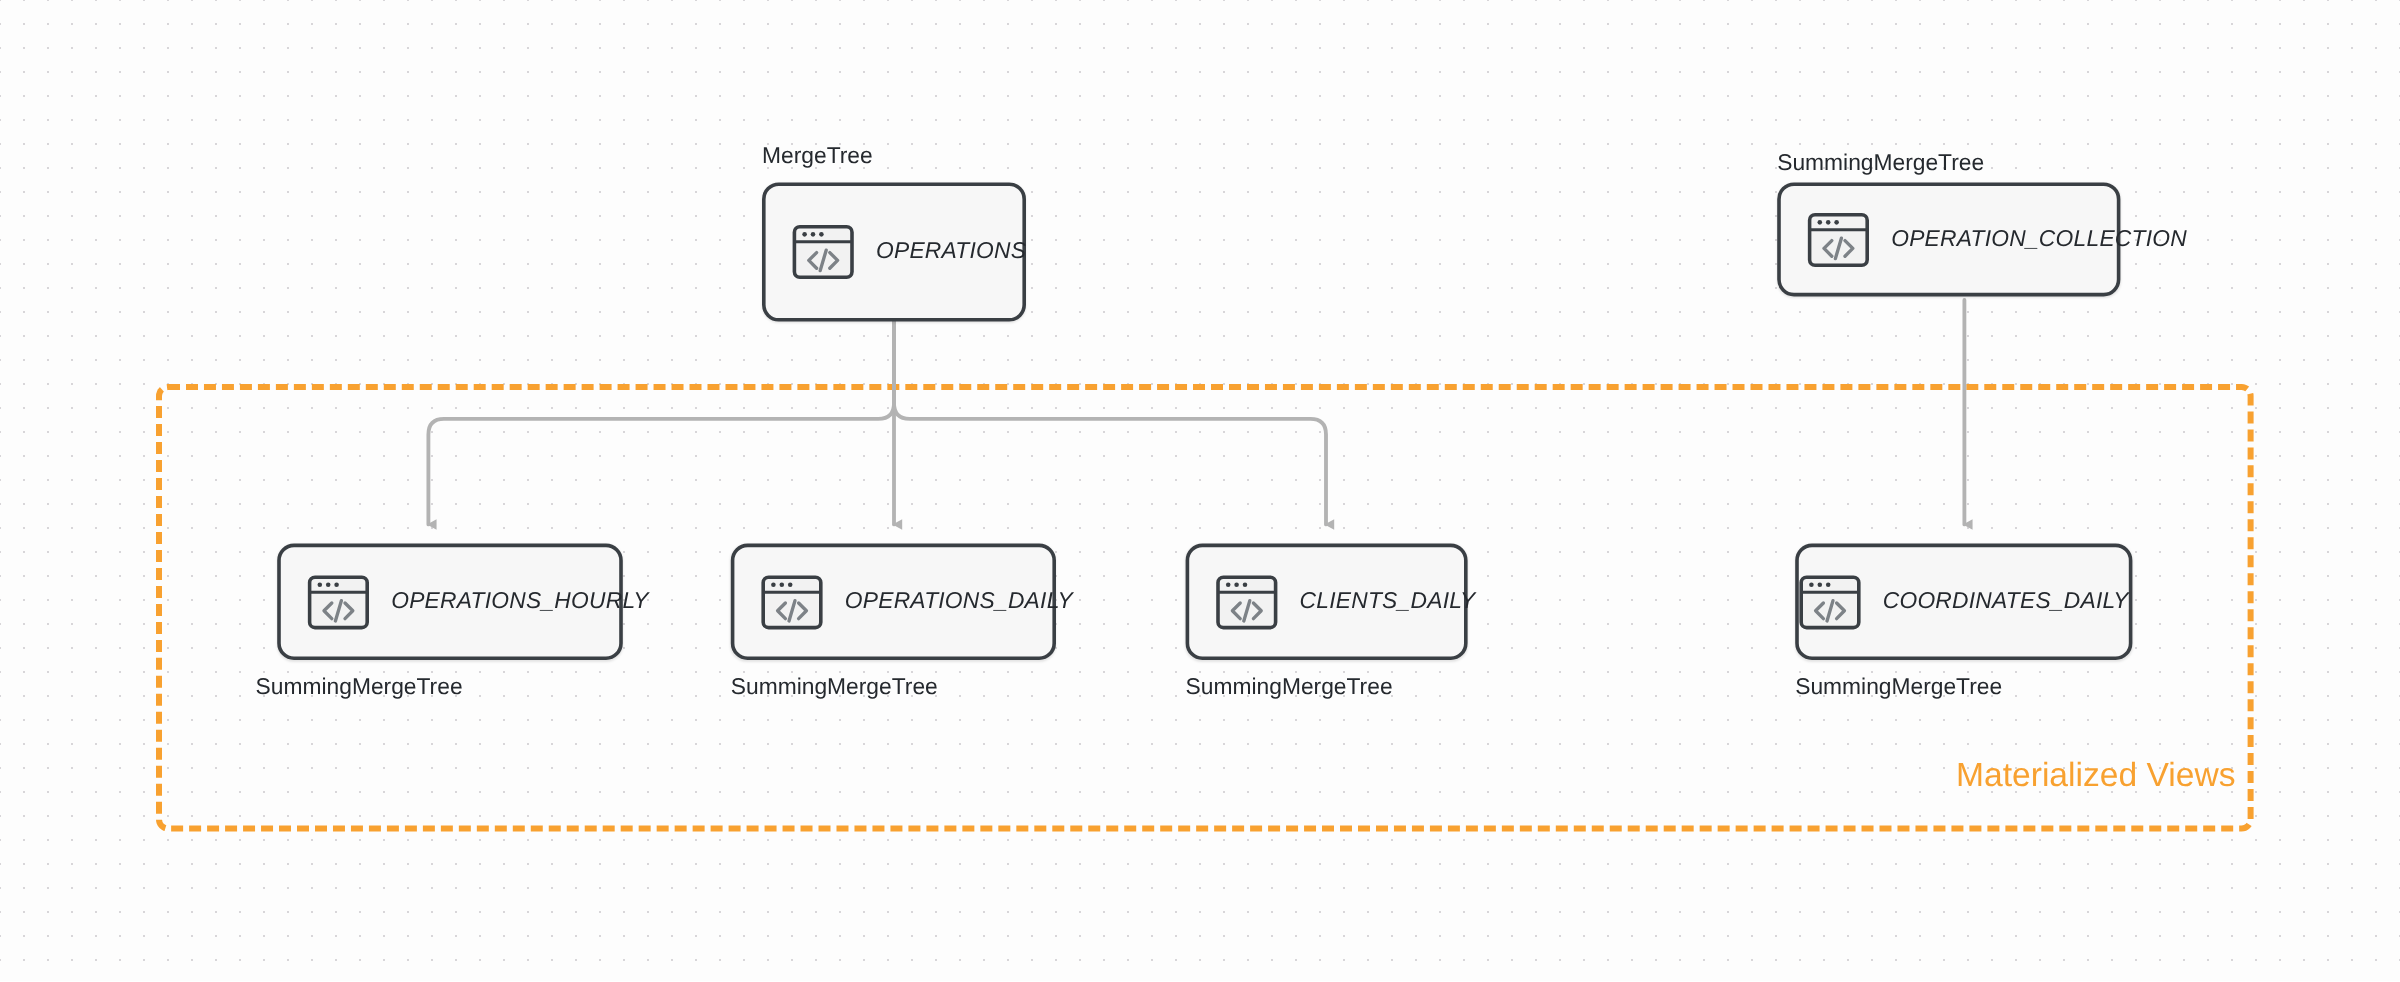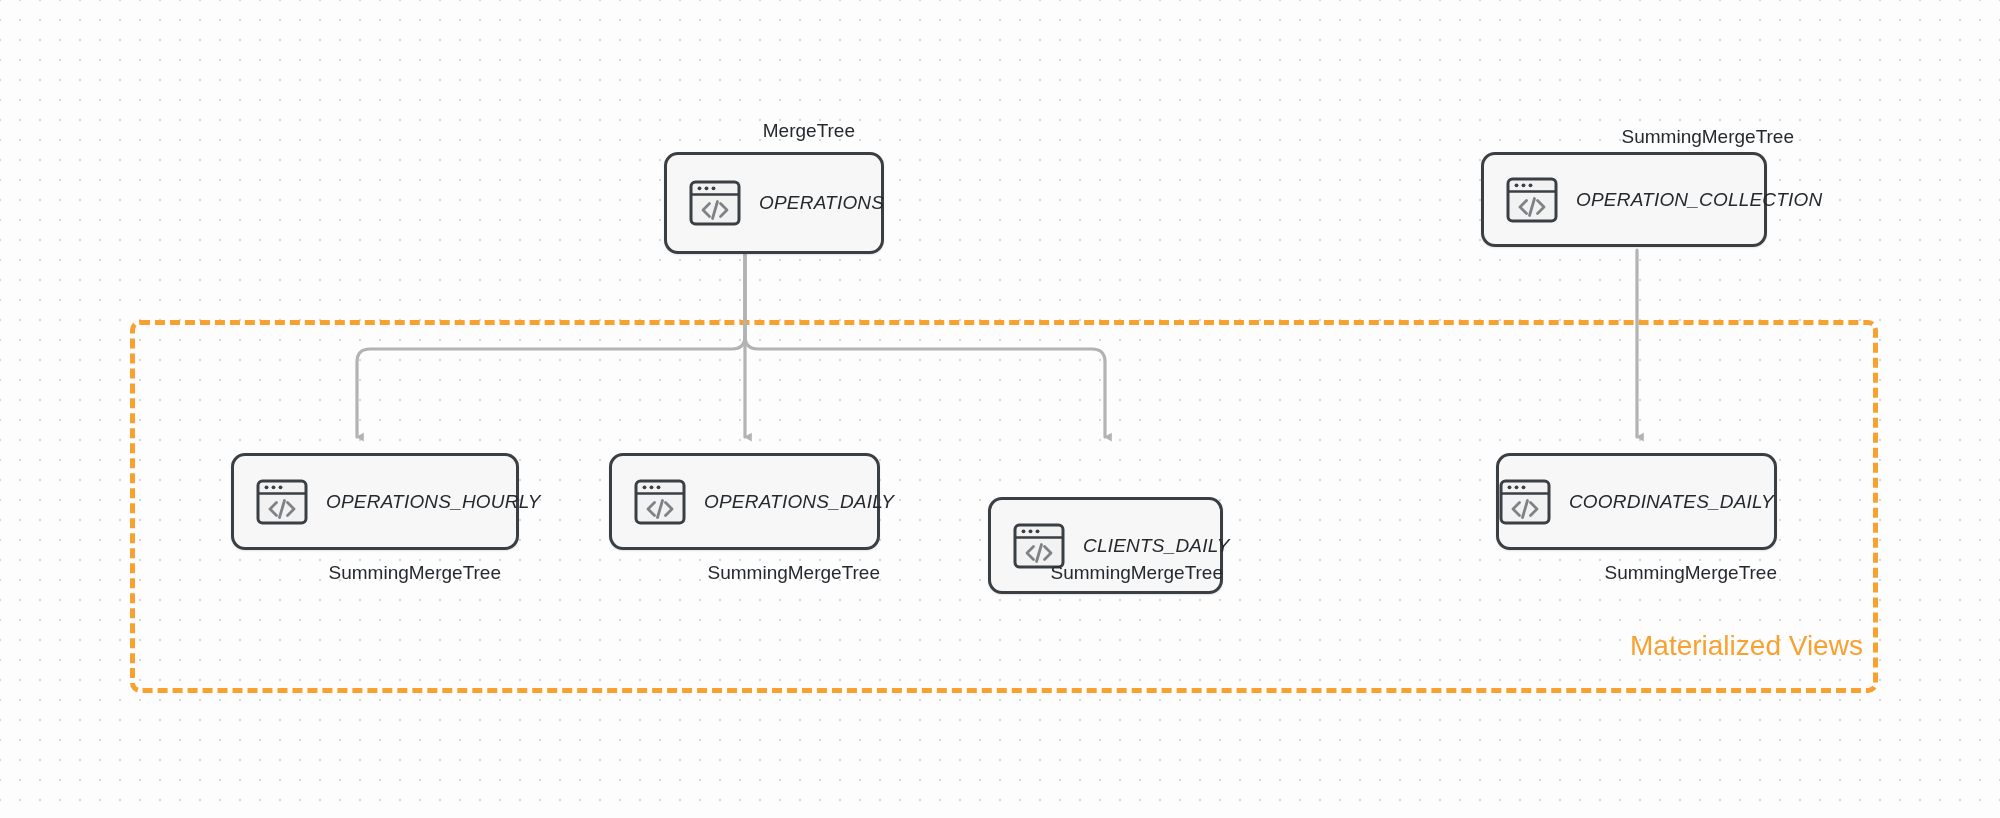--- a/index.html
+++ b/index.html
@@ -62,21 +62,21 @@
     letter-spacing: 0.2px;
     color: #25292e;
     white-space: nowrap;
     font-family: "Liberation Sans", sans-serif;
   }
   .engine-label {
     position: absolute;
     font-size: 19px;
     color: #25292e;
     white-space: nowrap;
-    text-align: right;
+    text-align: left;
     font-family: "Liberation Sans", sans-serif;
   }
 </style>
 </head>
 <body>
 
 <div id="canvas">
 
   <div id="mv-group" style="left: 130px; top: 320px; width: 1748px; height: 373px; border-color: rgb(248, 161, 48);"></div>
   <div class="mv-label" style="left: 1630px; top: 630px; color: rgb(248, 161, 48);">Materialized Views</div>
@@ -91,21 +91,21 @@
     <path d="M 745 250 L 745 336 Q 745 349 732 349 L 370 349 Q 357 349 357 362 L 357 437" fill="none" stroke="#b3b3b3" stroke-width="3.2" stroke-linecap="round" marker-end="url(#arrowhead)"></path>
 
     <path d="M 745 250 L 745 437" fill="none" stroke="#b3b3b3" stroke-width="3.2" stroke-linecap="round" marker-end="url(#arrowhead)"></path>
 
     <path d="M 745 250 L 745 336 Q 745 349 758 349 L 1092 349 Q 1105 349 1105 362 L 1105 437" fill="none" stroke="#b3b3b3" stroke-width="3.2" stroke-linecap="round" marker-end="url(#arrowhead)"></path>
 
     <path d="M 1637 250 L 1637 437" fill="none" stroke="#b3b3b3" stroke-width="3.2" stroke-linecap="round" marker-end="url(#arrowhead)"></path>
   </svg>
 
   <div id="nodes-host">
-      <div class="node" style="left: 635px; top: 152px; width: 220px; height: 102px; background: rgb(247, 247, 247); border-color: rgb(58, 63, 68); margin-left: 29px;">
+      <div class="node" style="left: 635px; top: 152px; width: 220px; height: 116px; background: rgb(247, 247, 247); border-color: rgb(58, 63, 68);">
         <svg class="node-icon" viewBox="0 0 52 46" xmlns="http://www.w3.org/2000/svg">
           <rect x="2" y="2" width="48" height="42" rx="4.5" ry="4.5" fill="#f2f2f2" stroke="#3a3f44" stroke-width="3"></rect>
           <line x1="2" y1="14.5" x2="50" y2="14.5" stroke="#3a3f44" stroke-width="2.6"></line>
           <circle cx="10.5" cy="8.3" r="1.9" fill="#3a3f44"></circle>
           <circle cx="17.5" cy="8.3" r="1.9" fill="#3a3f44"></circle>
           <circle cx="24.5" cy="8.3" r="1.9" fill="#3a3f44"></circle>
           <path d="M 20.5 23.5 L 14 30 L 20.5 36.5" fill="none" stroke="#7d8287" stroke-width="2.8" stroke-linecap="round" stroke-linejoin="round"></path>
           <path d="M 31.5 23.5 L 38 30 L 31.5 36.5" fill="none" stroke="#7d8287" stroke-width="2.8" stroke-linecap="round" stroke-linejoin="round"></path>
           <line x1="28.5" y1="21.5" x2="23.5" y2="38.5" stroke="#7d8287" stroke-width="2.8" stroke-linecap="round"></line>
         </svg>
@@ -147,21 +147,21 @@
           <circle cx="10.5" cy="8.3" r="1.9" fill="#3a3f44"></circle>
           <circle cx="17.5" cy="8.3" r="1.9" fill="#3a3f44"></circle>
           <circle cx="24.5" cy="8.3" r="1.9" fill="#3a3f44"></circle>
           <path d="M 20.5 23.5 L 14 30 L 20.5 36.5" fill="none" stroke="#7d8287" stroke-width="2.8" stroke-linecap="round" stroke-linejoin="round"></path>
           <path d="M 31.5 23.5 L 38 30 L 31.5 36.5" fill="none" stroke="#7d8287" stroke-width="2.8" stroke-linecap="round" stroke-linejoin="round"></path>
           <line x1="28.5" y1="21.5" x2="23.5" y2="38.5" stroke="#7d8287" stroke-width="2.8" stroke-linecap="round"></line>
         </svg>
         <span class="node-label" style="color: rgb(37, 41, 46); text-align: center;">OPERATIONS_DAILY</span>
       </div>
       <div class="engine-label" style="left: 609px; top: 562px; width: 271px; color: rgb(37, 41, 46);">SummingMergeTree</div>
-      <div class="node" style="left: 988px; top: 453px; width: 235px; height: 97px; background: rgb(247, 247, 247); border-color: rgb(58, 63, 68); margin-top: 44px;">
+      <div class="node" style="left: 988px; top: 453px; width: 235px; height: 97px; background: rgb(247, 247, 247); border-color: rgb(58, 63, 68);">
         <svg class="node-icon" viewBox="0 0 52 46" xmlns="http://www.w3.org/2000/svg">
           <rect x="2" y="2" width="48" height="42" rx="4.5" ry="4.5" fill="#f2f2f2" stroke="#3a3f44" stroke-width="3"></rect>
           <line x1="2" y1="14.5" x2="50" y2="14.5" stroke="#3a3f44" stroke-width="2.6"></line>
           <circle cx="10.5" cy="8.3" r="1.9" fill="#3a3f44"></circle>
           <circle cx="17.5" cy="8.3" r="1.9" fill="#3a3f44"></circle>
           <circle cx="24.5" cy="8.3" r="1.9" fill="#3a3f44"></circle>
           <path d="M 20.5 23.5 L 14 30 L 20.5 36.5" fill="none" stroke="#7d8287" stroke-width="2.8" stroke-linecap="round" stroke-linejoin="round"></path>
           <path d="M 31.5 23.5 L 38 30 L 31.5 36.5" fill="none" stroke="#7d8287" stroke-width="2.8" stroke-linecap="round" stroke-linejoin="round"></path>
           <line x1="28.5" y1="21.5" x2="23.5" y2="38.5" stroke="#7d8287" stroke-width="2.8" stroke-linecap="round"></line>
         </svg>

